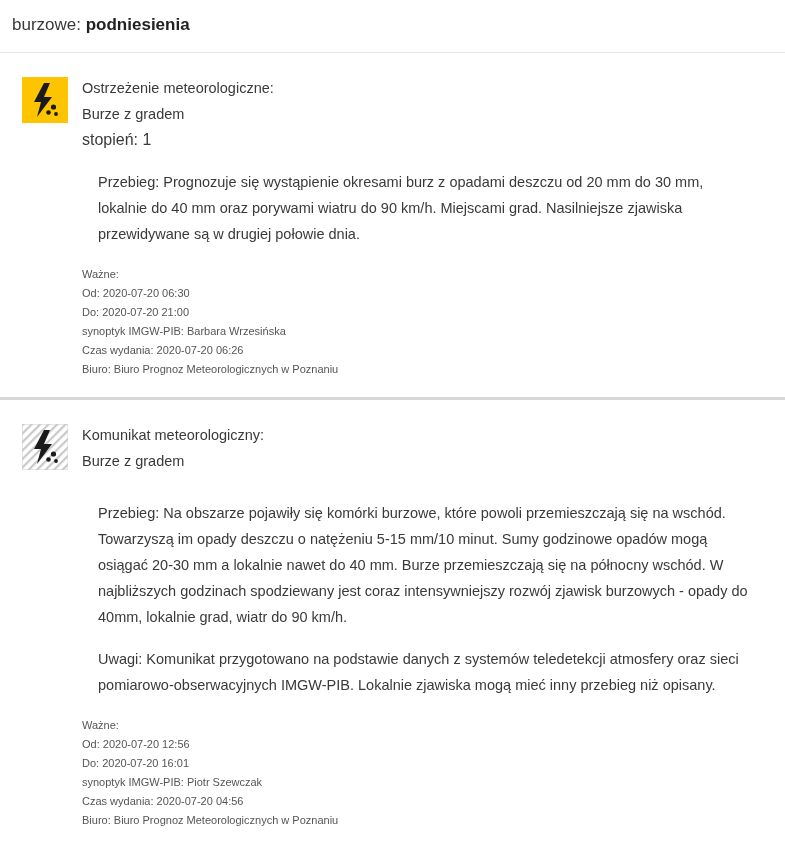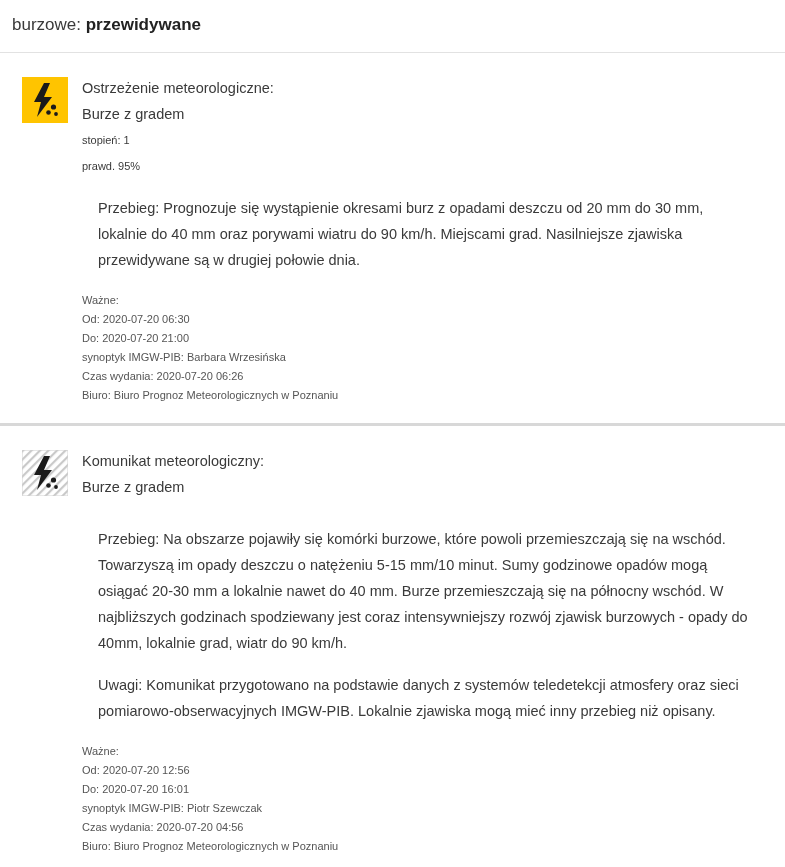--- a/index.html
+++ b/index.html
@@ -73,21 +73,21 @@
 
   .alert-head {
     font-size: 14.5px;
     line-height: 26px;
     color: #3a3a3a;
   }
   .alert-head .title-line { display: block; }
   .alert-head .phen-line { display: block; }
 
   .alert-meta-line {
-    font-size: 11px;
+    font-size: 16px;
     line-height: 26px;
     color: #3a3a3a;
     display: block;
   }
 
   .alert-text {
     font-size: 14.5px;
     line-height: 26px;
     color: #3a3a3a;
     margin-top: 0;
@@ -107,21 +107,21 @@
   .validity .v-head { display: block; }
 </style>
 </head>
 <body>
 
 <div class="page">
 
   <div class="header">
     <div class="header-title">
       <span class="label">burzowe:</span>
-      <span class="value">przewidywane</span>
+      <span class="value">podniesienia</span>
     </div>
   </div>
 
   <div class="alerts">
 
     <div class="alert">
       <div class="icon-wrap">
         <span class="warn-icon">
           <svg width="46" height="46" viewBox="0 0 46 46" xmlns="http://www.w3.org/2000/svg">
             <rect x="0" y="0" width="46" height="46" fill="#ffc400"></rect>
@@ -131,21 +131,20 @@
             <circle cx="34" cy="37" r="1.9" fill="#1a1a1a"></circle>
           </svg>
         </span>
       </div>
       <div class="alert-body">
         <div class="alert-head">
           <span class="title-line">Ostrzeżenie meteorologiczne:</span>
           <span class="phen-line">Burze z gradem</span>
         </div>
         <span class="alert-meta-line">stopień: 1</span>
-        <span class="alert-meta-line">prawd. 95%</span>
         <div class="alert-text">
           <p>Przebieg: Prognozuje się wystąpienie okresami burz z opadami deszczu od 20 mm do 30 mm, lokalnie do 40 mm oraz porywami wiatru do 90 km/h. Miejscami grad. Nasilniejsze zjawiska przewidywane są w drugiej połowie dnia.</p>
         </div>
         <div class="validity">
           <span class="v-head">Ważne:</span>
           <span class="v-row">Od: 2020-07-20 06:30</span>
           <span class="v-row">Do: 2020-07-20 21:00</span>
           <span class="v-row">synoptyk IMGW-PIB: Barbara Wrzesińska</span>
           <span class="v-row">Czas wydania: 2020-07-20 06:26</span>
           <span class="v-row">Biuro: Biuro Prognoz Meteorologicznych w Poznaniu</span>

